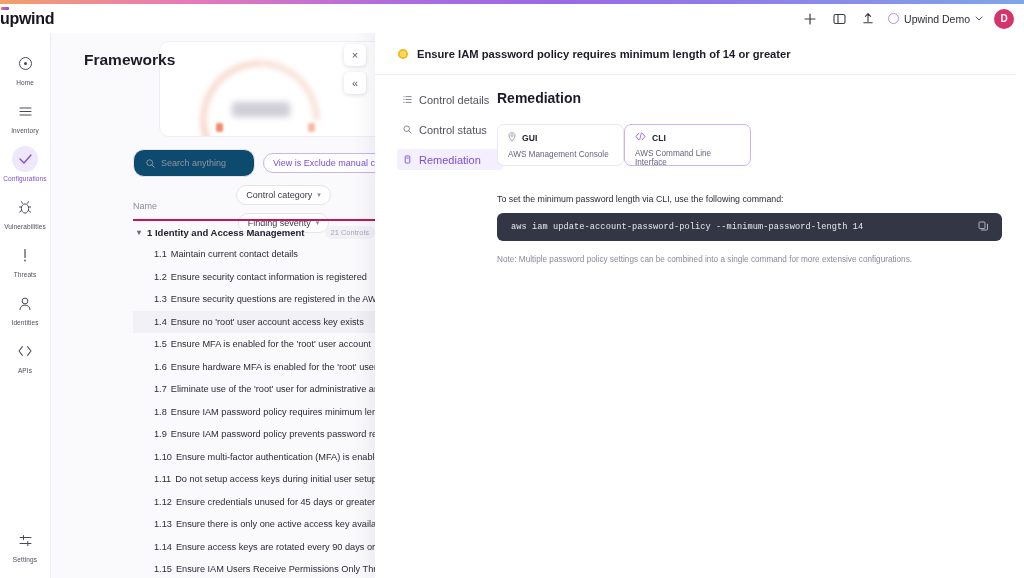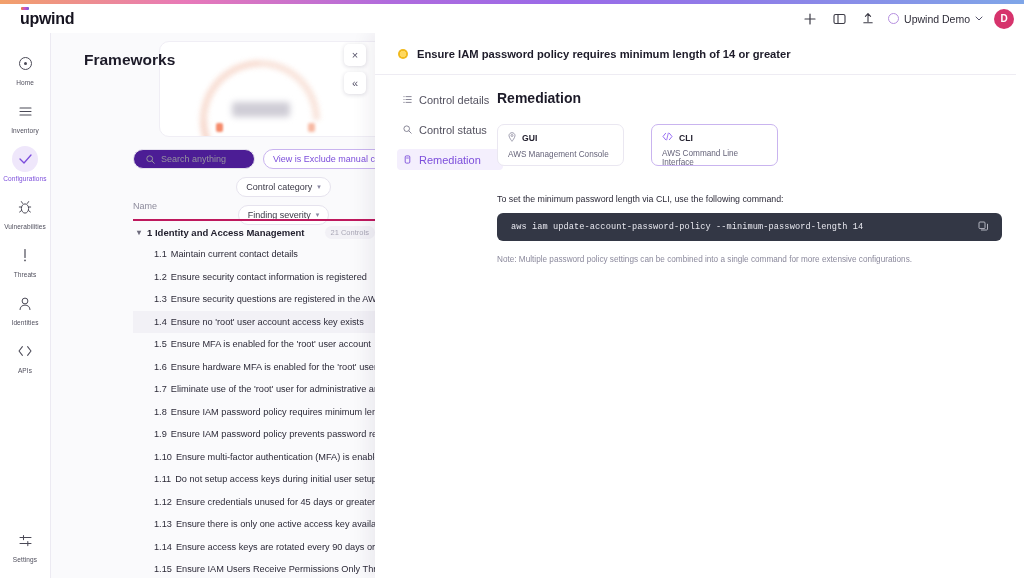--- a/index.html
+++ b/index.html
@@ -16,21 +16,21 @@
     position: absolute; top: 0; left: 0; width: 1024px; height: 4px;
     background: linear-gradient(90deg,#f2a06a 0%,#e879b8 18%,#b06bdd 38%,#9a6ae8 55%,#8f7de8 72%,#7fa6e8 100%);
     z-index: 60;
   }
 
   
   .header {
     position: absolute; top: 4px; left: 0; width: 1024px; height: 29px;
     background: #fff; display: flex; align-items: center; z-index: 50;
   }
-  .logo-wrap { position: relative; margin-left: 20px; display: flex; align-items: flex-end; }
+  .logo-wrap { position: relative; margin-left: 0; display: flex; align-items: flex-end; }
   .logo-text {
     font-size: 16px; font-weight: 700; letter-spacing: -0.3px;
     color: #15131f; line-height: 1;
   }
   .logo-bar {
     position: absolute; top: -4px; left: 1px; width: 8px; height: 3px;
     background: linear-gradient(90deg,#f07a3c 0%,#c94fd0 50%,#6b5bd6 100%);
     border-radius: 1px;
   }
   .header-right {
@@ -118,22 +118,22 @@
   }
   .float-close { top: 44px; }
   .float-collapse { top: 72px; }
 
   
   .filterbar { position: absolute; top: 116px; left: 82px; z-index: 14; }
   .frow { display: flex; align-items: center; gap: 8px; }
   .frow + .frow { margin-top: 8px; margin-left: 22px; flex-direction: column; }
   .search-pill {
     display: flex; align-items: center; gap: 6px;
-    height: 20px; padding: 0 12px; border-radius: 11px;
-    border: 1px solid #e6e3ee; background: #4c1d95; color: #95939f; font-size: 9px;
+    height: 28px; padding: 0 12px; border-radius: 11px;
+    border: 1px solid #e6e3ee; background: #0c4a6e; color: #95939f; font-size: 9px;
     min-width: 122px; cursor: text;
   }
   .chip {
     display: flex; align-items: center; gap: 5px;
     height: 20px; padding: 0 9px; border-radius: 11px;
     border: 1px solid #e6e3ee; background: #fff; color: #3a3846; font-size: 9px;
     white-space: nowrap; cursor: pointer;
   }
   .chip.purple { border-color: #c9b4ef; color: #7c4ddb; }
   .chip .cv { font-size: 7px; color: #8a87a0; }
@@ -185,21 +185,21 @@
     display: flex; align-items: center; gap: 7px;
     height: 21px; font-size: 11px; color: #53515f; cursor: pointer;
     margin-bottom: 9px;
   }
   .nav-item .nicon { width: 9px; height: 9px; display: flex; align-items: center; justify-content: center; color: #7d7b8c; }
   .nav-item.active { color: #7c4ddb; background: #f4effd; border-radius: 4px; margin-left: -6px; padding-left: 6px; width: 106px; }
   .nav-item.active .nicon { color: #7c4ddb; }
 
   .content { flex: 1; padding-right: 22px; }
   .content-title { font-size: 14px; font-weight: 700; color: #1d1b29; margin: 1px 0 18px; }
-  .cards { display: flex; gap: 27px; margin-bottom: 28px; }
+  .cards { display: flex; gap: 0; margin-bottom: 28px; }
   .opt-card {
     width: 127px; height: 42px; border: 1px solid #eae7f1; border-radius: 7px;
     padding: 7px 10px; cursor: pointer; background: #fff;
   }
   .opt-card.active { border-color: #c9b4ef; }
   .opt-top { display: flex; align-items: center; gap: 6px; }
   .opt-ic { font-size: 8.5px; color: #8e8ca0; }
   .opt-card.active .opt-ic { color: #8b5cf0; }
   .opt-name { font-size: 8.6px; font-weight: 700; color: #23212f; }
   .opt-sub { margin-top: 6px; font-size: 8.2px; color: #66647a; }

